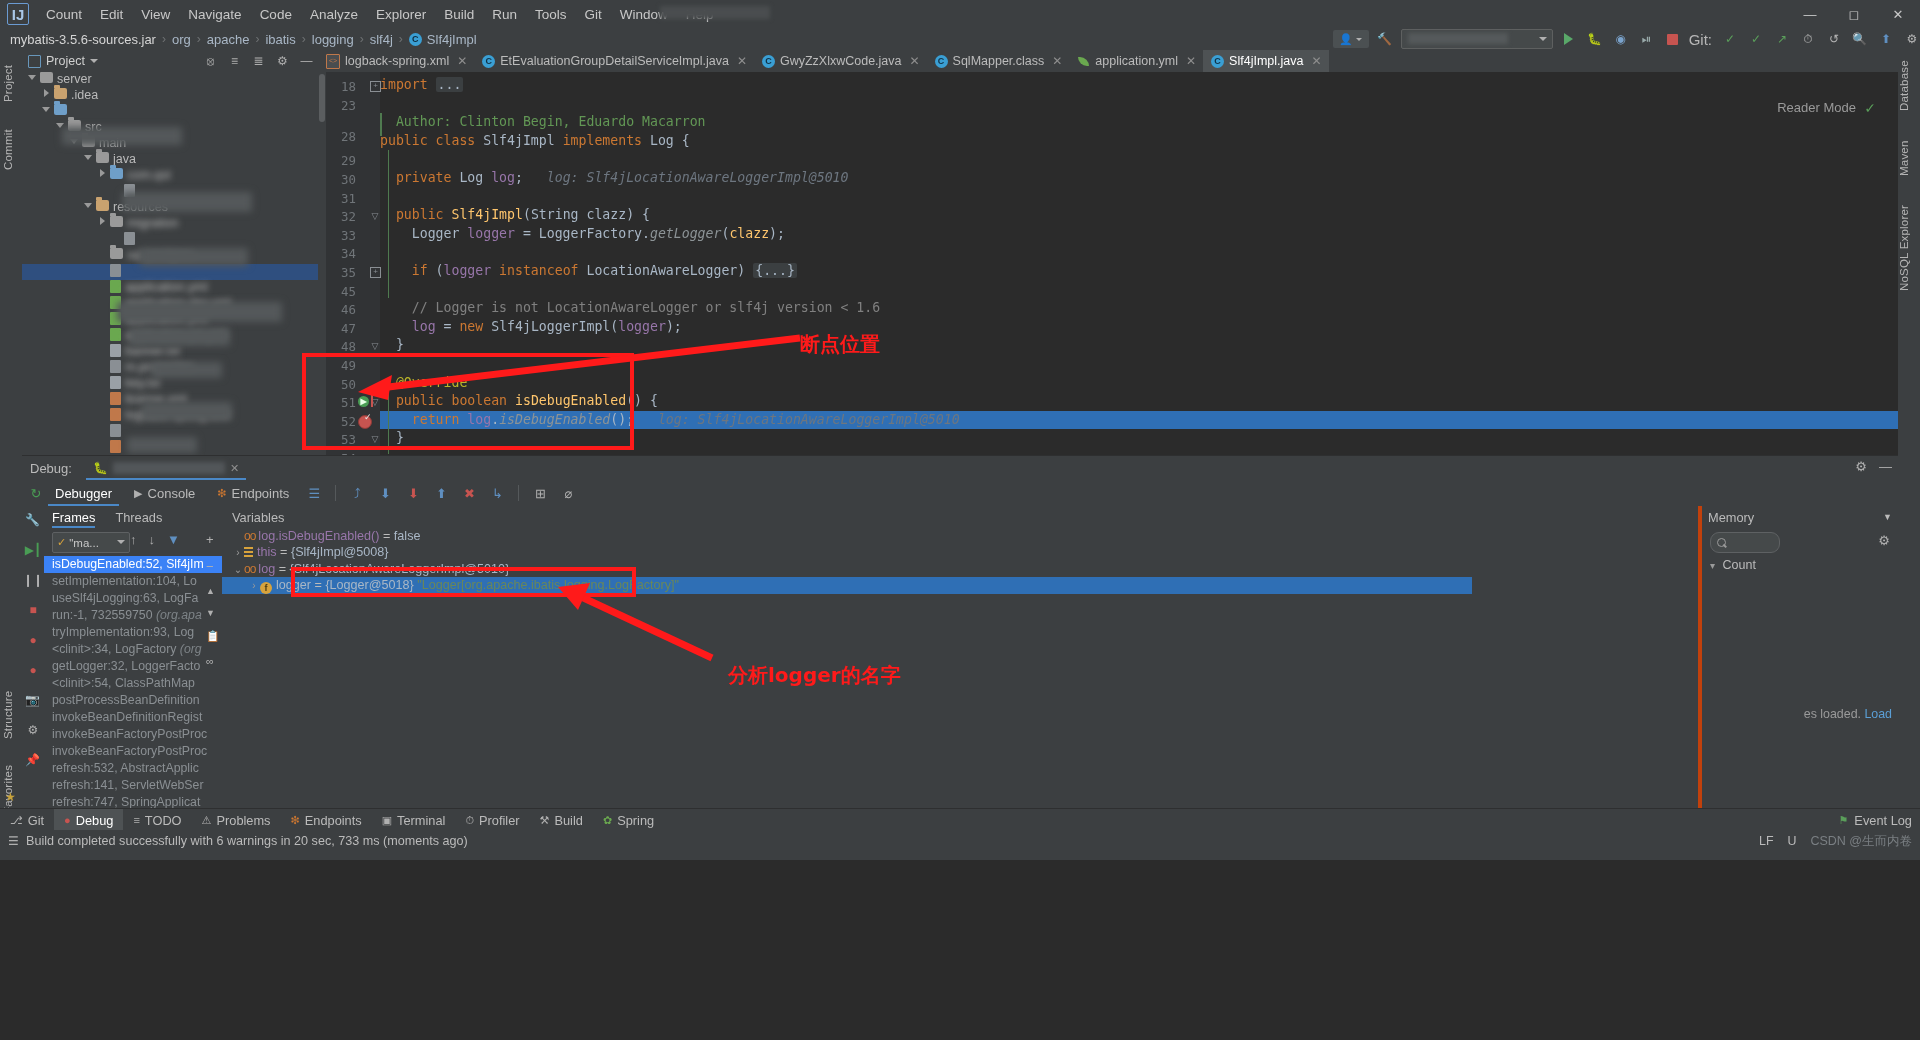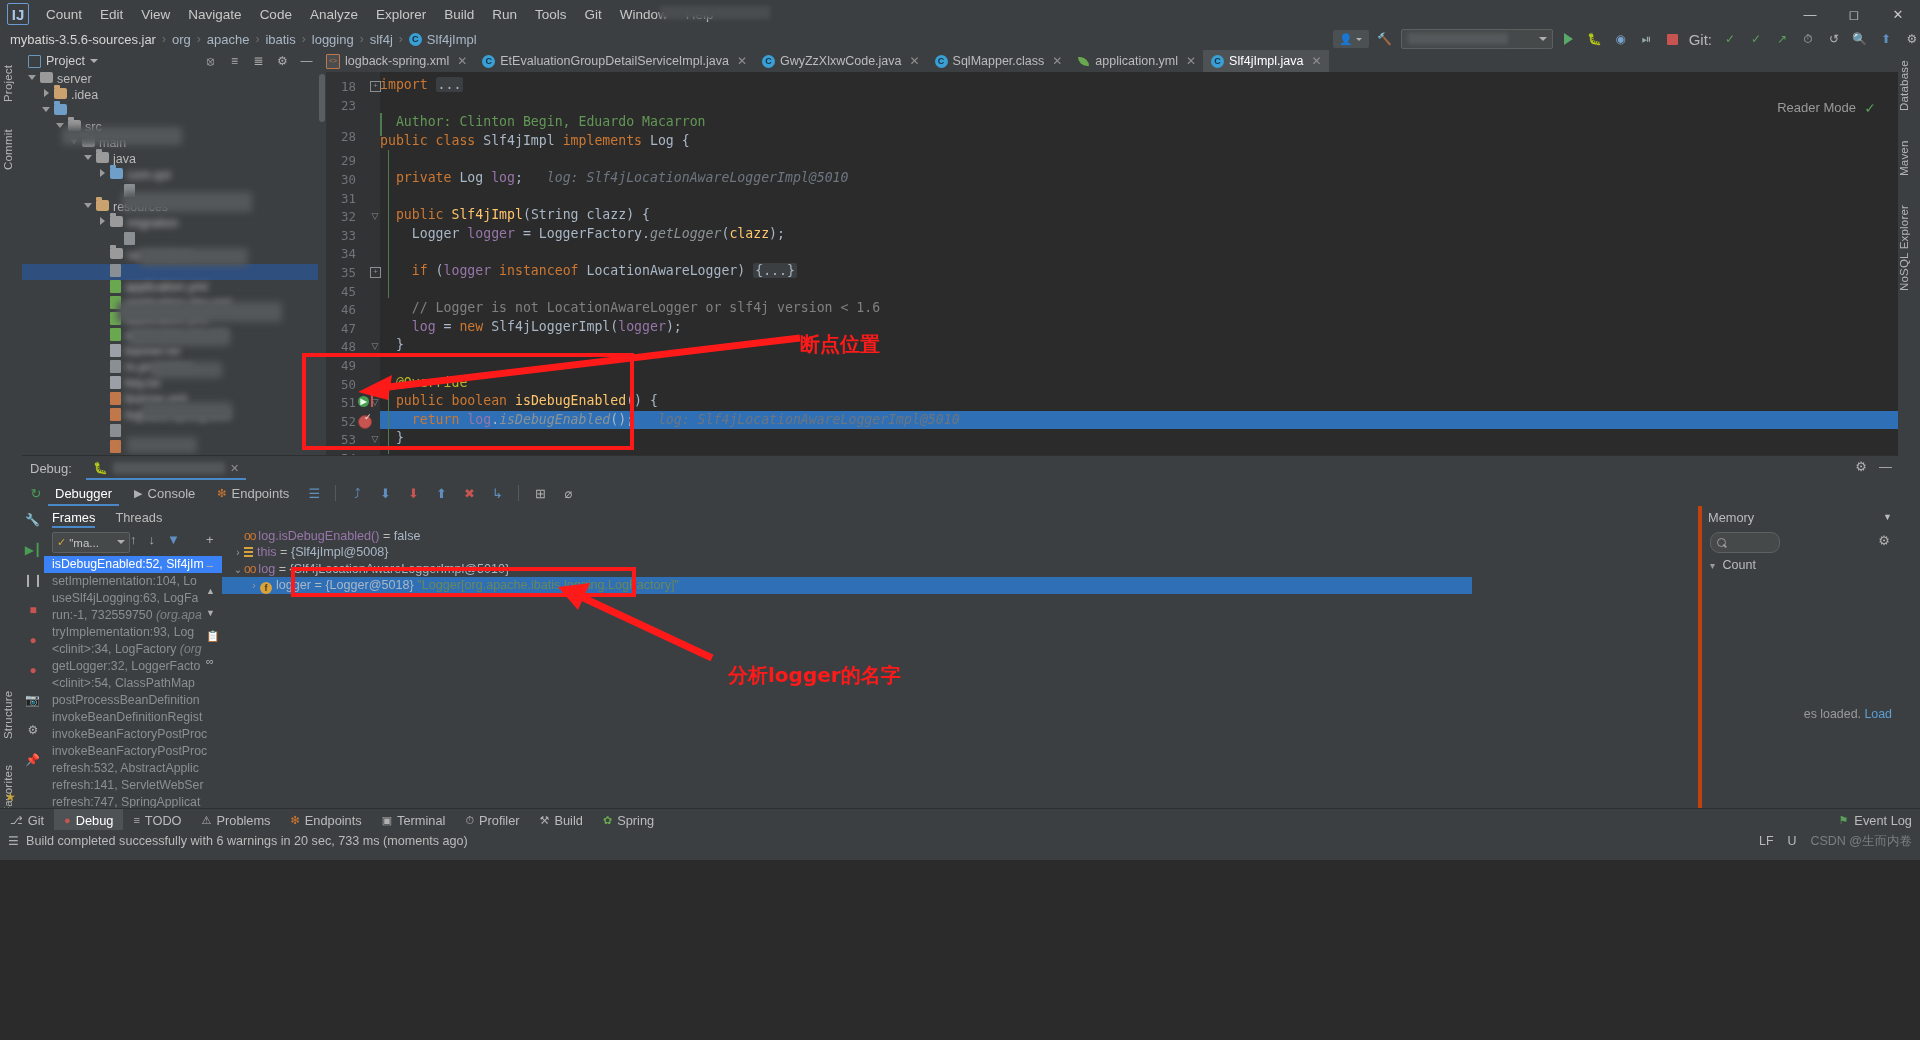--- a/index.html
+++ b/index.html
@@ -606,20 +606,21 @@
           <div class="srow dim"><span>invokeBeanDefinitionRegist</span></div>
           <div class="srow dim"><span>invokeBeanFactoryPostProc</span></div>
           <div class="srow dim"><span>invokeBeanFactoryPostProc</span></div>
           <div class="srow dim"><span>refresh:532, AbstractApplic</span></div>
           <div class="srow dim"><span>refresh:141, ServletWebSer</span></div>
           <div class="srow dim"><span>refresh:747, SpringApplicat</span></div>
         </div>
     </div>
 
     <div class="vars-col">
+      <div class="varhdr">Variables</div>
       <div style="position:absolute;left:-16px;top:26px;display:flex;flex-direction:column;gap:12px;color:#b0b0b0;font-size:13px;">
         <span>+</span>
         <span>−</span>
         <span style="font-size:9px;">▲</span>
         <span style="font-size:9px;">▼</span>
         <span style="font-size:11px;">📋</span>
         <span style="font-size:11px;">∞</span>
       </div>
       <div id="var-rows" style="position:absolute;left:0;top:22px;width:1250px;">
           <div class="vrow" style="padding-left: 10px;"><span class="varrow-tw"></span><span class="ic-oo">oo</span><span class="vname">log.isDebugEnabled()</span><span class="veq"> = </span><span class="vval">false</span></div>

